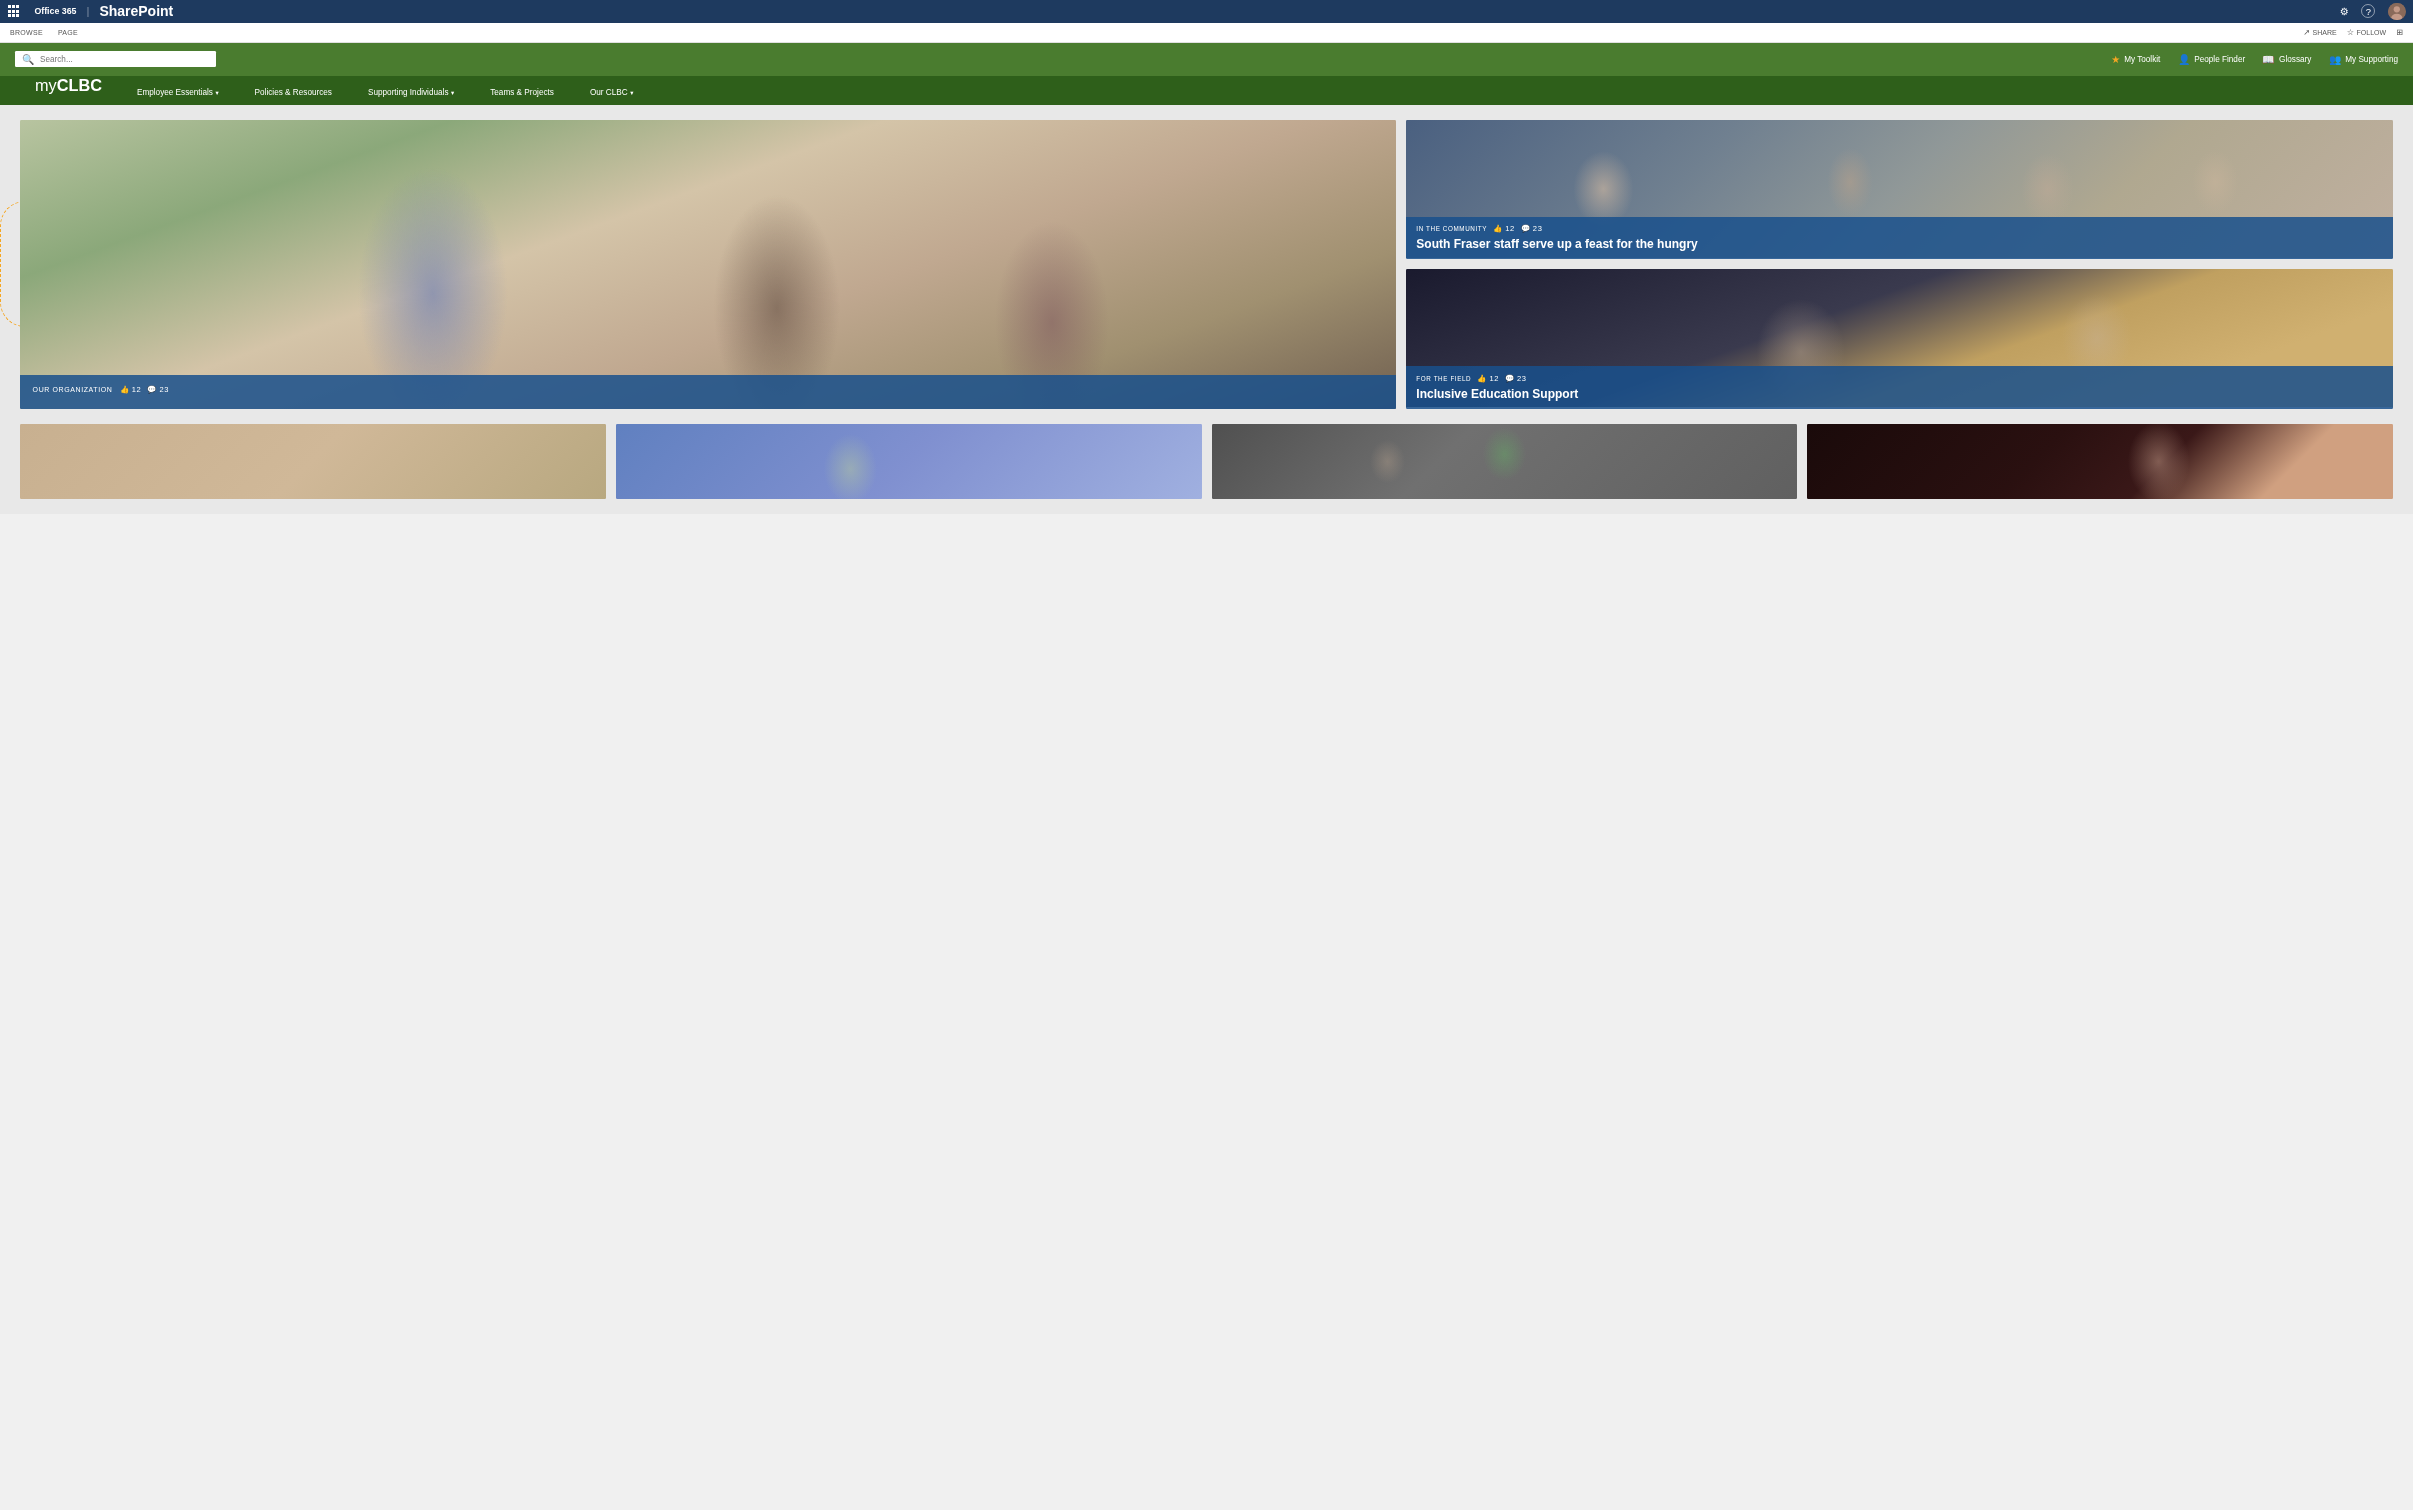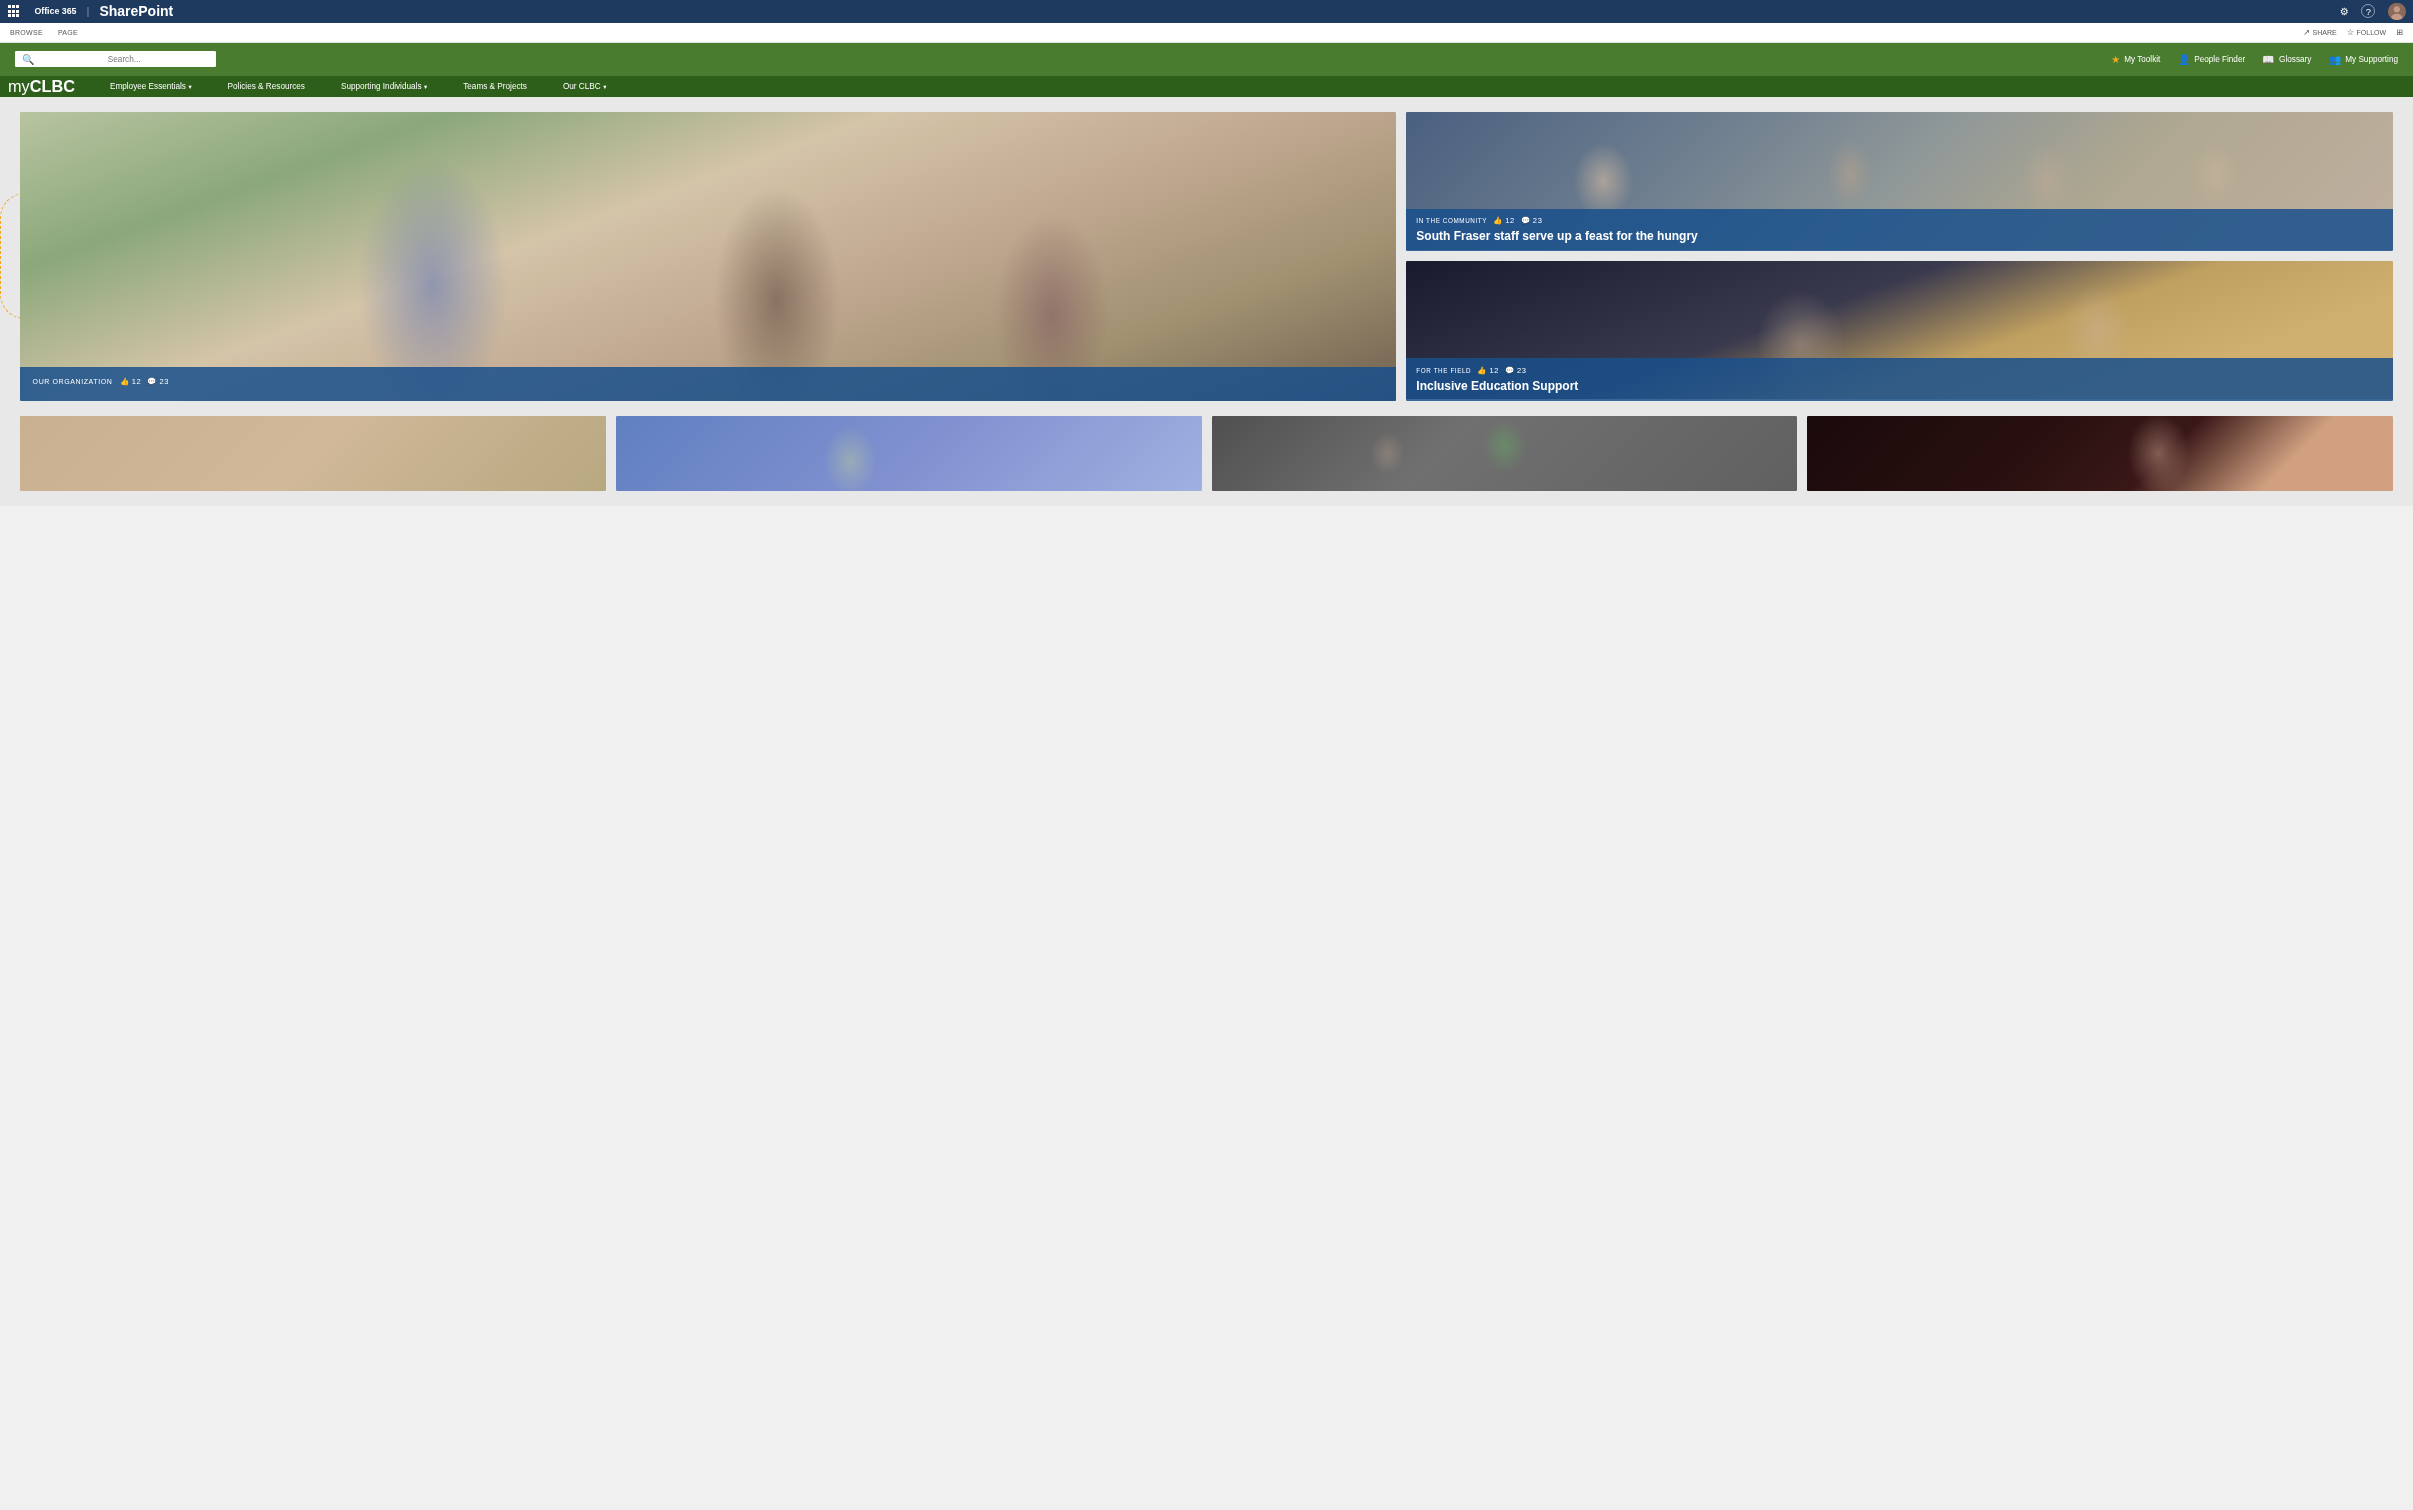--- a/index.html
+++ b/index.html
@@ -93,21 +93,20 @@
       gap: 5px;
       flex: 0 0 201px;
     }
     .search-wrapper input {
       border: none;
       outline: none;
       font-size: 8.2px;
       color: #888;
       background: transparent;
       width: 100%;
-      text-align: center;
     }
     .search-icon { color: #f5a623; font-size: 10px; }
     .toolbar-items {
       margin-left: auto;
       display: flex;
       align-items: center;
       gap: 17.6px;
     }
     .toolbar-item {
       display: flex;
@@ -119,24 +118,24 @@
     }
     .toolbar-item-icon { font-size: 10px; }
     .toolbar-item-icon.star { color: #f5a623; }
     .toolbar-item-icon.person { color: #7ab8e8; }
     .toolbar-item-icon.book { color: #f5a623; }
     .toolbar-item-icon.prefs { color: #7ab8e8; }
 
     
     .nav-bar {
       background: #2e5f1a;
-      height: 21px;
-      display: flex;
-      align-items: center;
-      padding: 0 8px;
+      height: 29px;
+      display: flex;
+      align-items: flex-start;
+      padding: 0 35px;
       gap: 0;
     }
     .nav-logo {
       color: white;
       font-size: 16.3px;
       font-weight: 300;
       margin-right: 25px;
     }
     .nav-logo strong { font-weight: 800; color: white; }
     .nav-items { display: flex; align-items: center; gap: 16px; }

